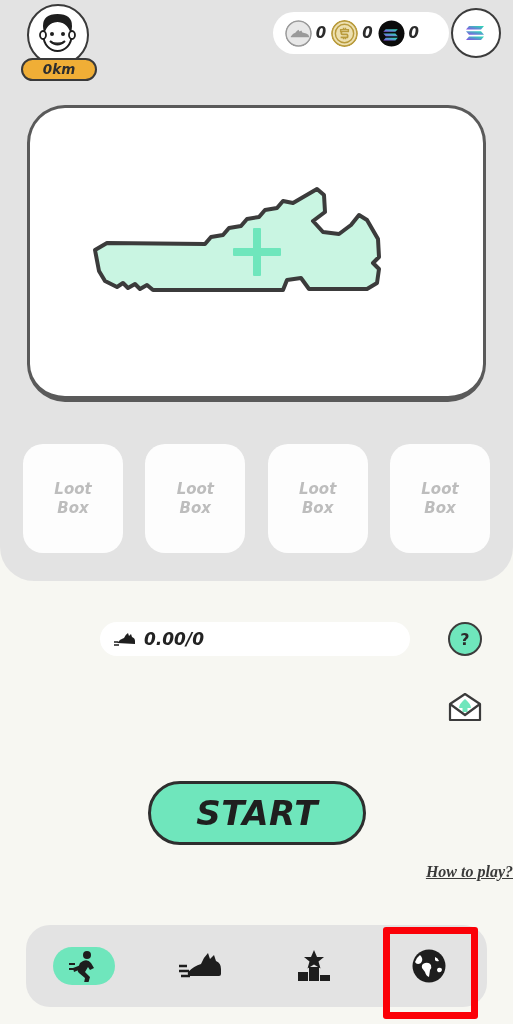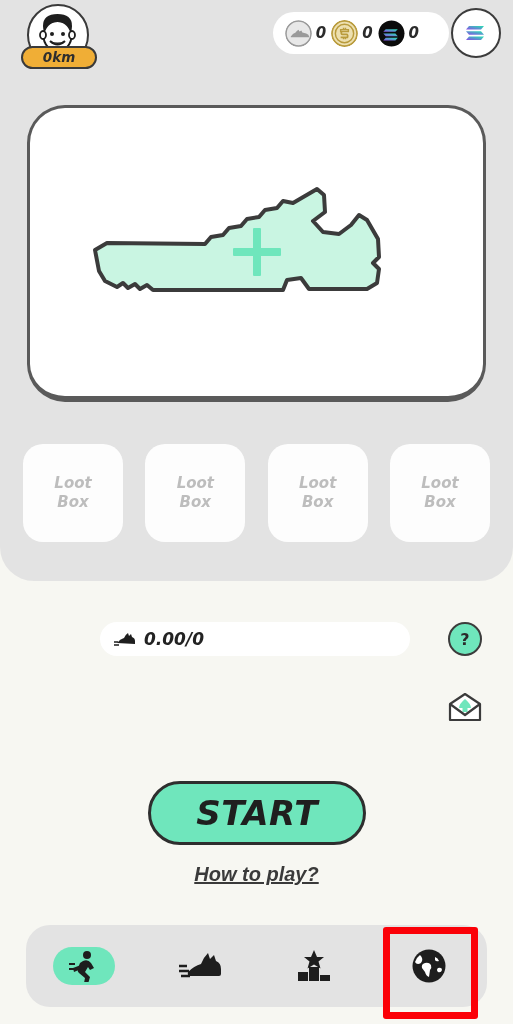--- a/index.html
+++ b/index.html
@@ -48,21 +48,21 @@
     left: 6px; top: 0;
     width: 62px; height: 62px;
     border-radius: 50%;
     background: #FFFFFF;
     border: 2.5px solid #3A3A3A;
     overflow: hidden;
   }
   .avatar-face { position: absolute; left: 0; top: 0; }
   .avatar-km {
     position: absolute;
-    left: 0; top: 42px;
+    left: 0; top: 54px;
     width: 76px; height: 23px;
     background: #F0AE36;
     border: 2.5px solid #3A3A3A;
     border-radius: 12px;
     color: #2E2E2E;
     font-size: 13.5px;
     font-weight: 700;
     font-style: italic;
     line-height: 18px;
     text-align: center;
@@ -141,21 +141,21 @@
   .lootbox-row {
     position: absolute;
     top: 444px;
     left: 23px;
     width: 467px;
     display: flex;
     justify-content: space-between;
   }
   .lootbox {
     width: 100px;
-    height: 98px;
+    height: 109px;
     background: #FDFDFD;
     border-radius: 20px;
     display: flex;
     flex-direction: column;
     align-items: center;
     justify-content: center;
     cursor: pointer;
   }
   .lootbox span {
     color: #BDBDBD;
@@ -245,28 +245,28 @@
     font-weight: 700;
     font-style: italic;
     color: #1F1F1F;
     letter-spacing: 0.5px;
     font-family: "DejaVu Sans", sans-serif;
   }
   .how-to {
     position: absolute;
     left: 0; top: 863px;
     width: 513px;
-    text-align: center;
-    font-size: 20px;
+    text-align: right;
+    font-size: 16px;
     font-weight: 700;
     font-style: italic;
     color: #3A3A3A;
     text-decoration: underline;
     cursor: pointer;
-    font-family: Liberation Sans, sans-serif;
+    font-family: Liberation Serif, serif;
   }
 
   
   .nav-bar {
     position: absolute;
     left: 26px;
     top: 925px;
     width: 461px;
     height: 82px;
     background: #E3E3E3;

